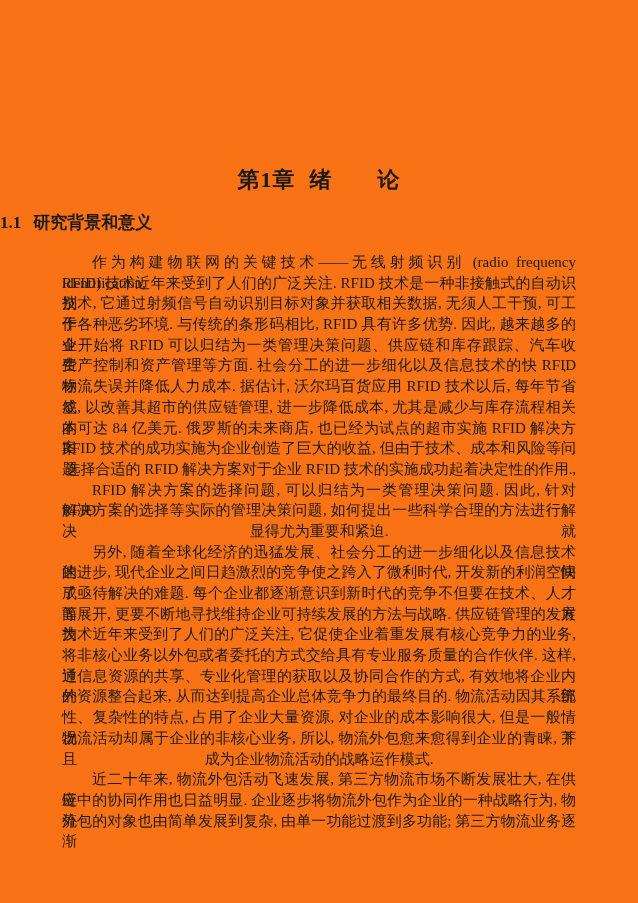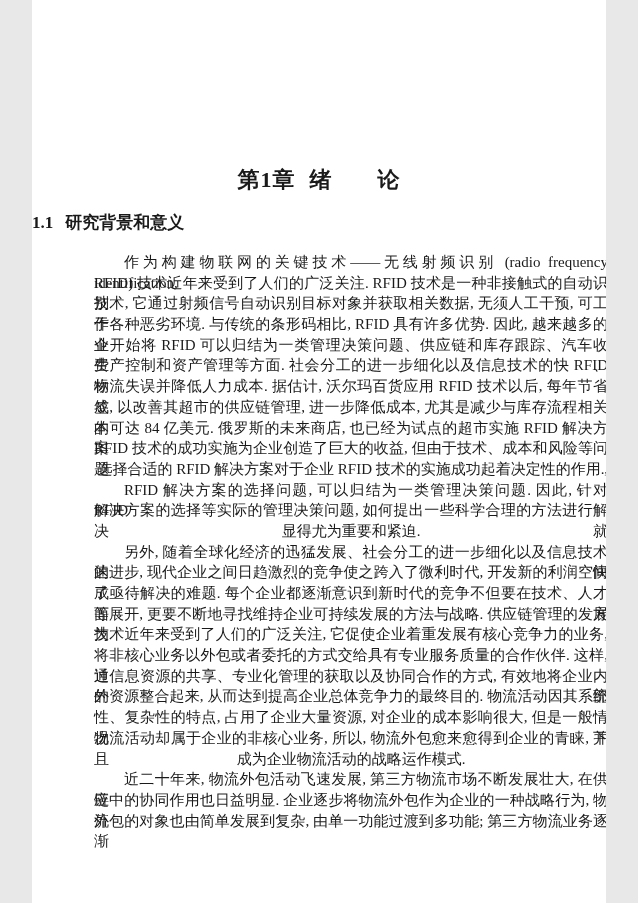--- a/index.html
+++ b/index.html
@@ -2,24 +2,24 @@
 <html><head>
 <meta charset="utf-8">
 <style>
   html, body {
     margin: 0;
     padding: 0;
     background: #e8e8e8;
   }
   .page {
     position: relative;
-    width: 574px;
+    width: 638px;
     height: 903px;
     margin: 0 auto;
-    background: #ffffff;
+    background: #f97316;
     color: #1a1a1a;
     font-family: "Liberation Serif", "DejaVu Serif", serif;
     overflow: hidden;
   }
   .chapter-title {
     position: absolute;
     top: 165px;
     left: 0;
     width: 100%;
     text-align: center;

